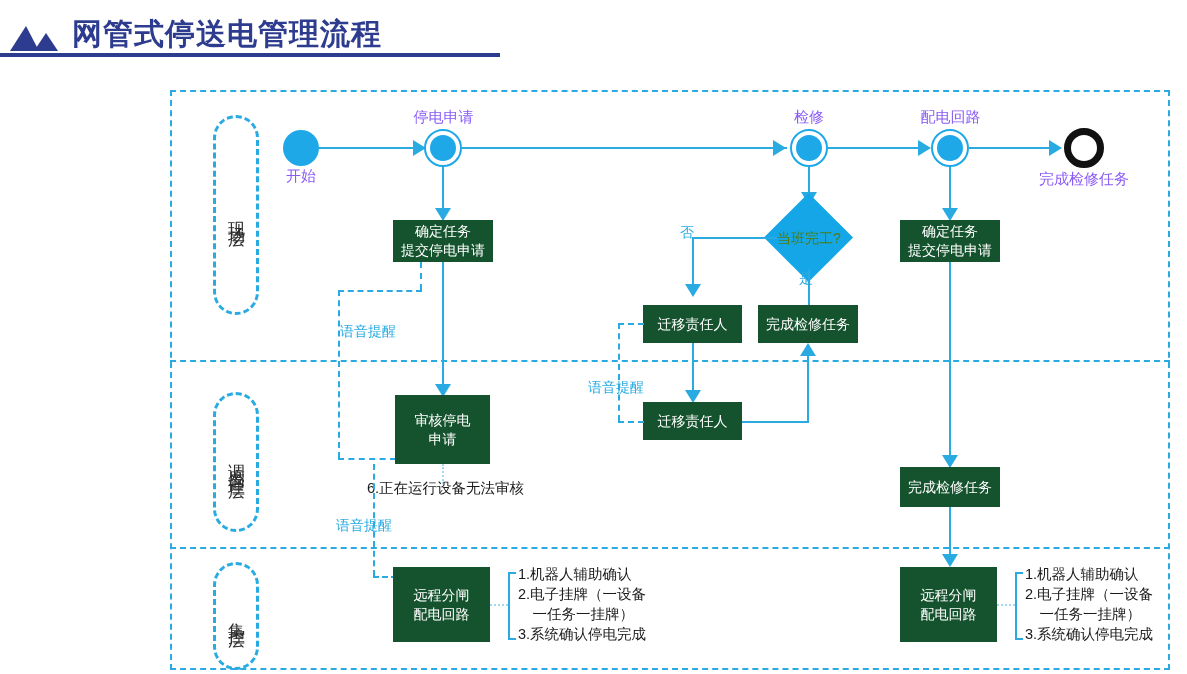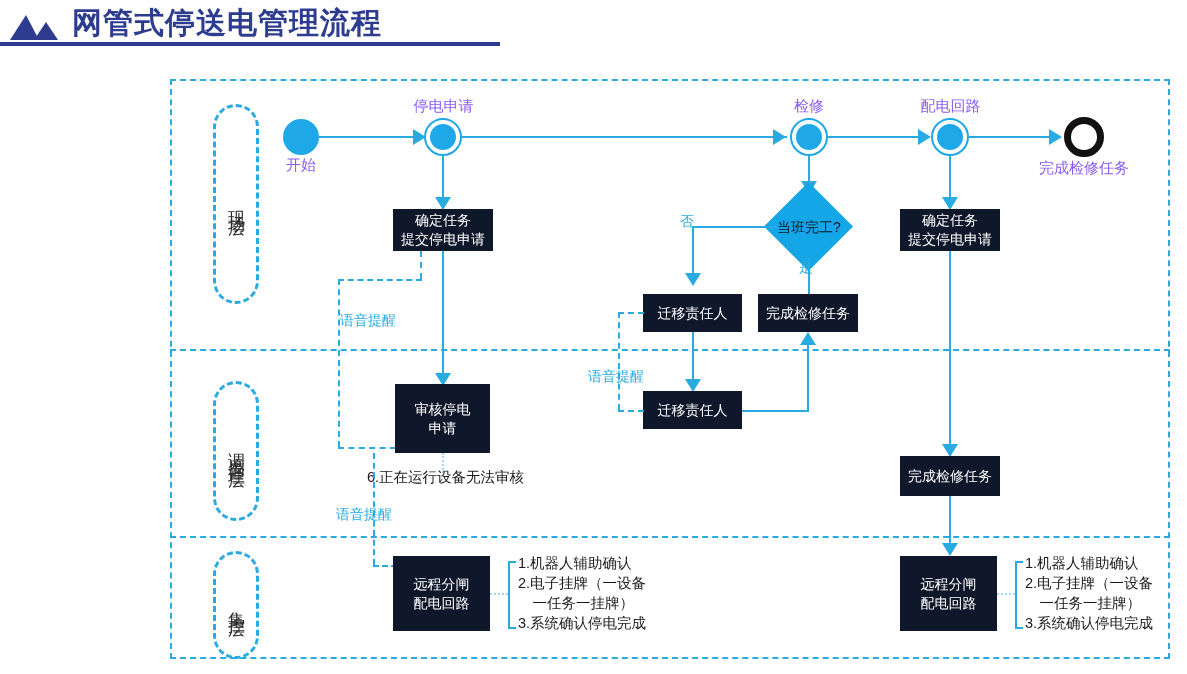--- a/index.html
+++ b/index.html
@@ -3,21 +3,21 @@
 <meta charset="utf-8">
 <style>
   html,body{margin:0;padding:0;}
   body{
     width:1187px;height:674px;
     background:#ffffff;
     font-family:"Liberation Sans","DejaVu Sans",sans-serif;
     overflow:hidden;
     position:relative;
   }
-  #stage{position:absolute;left:0;top:1px;width:1187px;height:572px;}
+  #stage{position:absolute;left:0;top:12px;width:1187px;height:572px;}
 
   
   .header{position:absolute;left:0;top:0;width:1187px;height:52px;}
   .logo{position:absolute;left:8px;top:10px;width:58px;height:30px;}
   .title{
     position:absolute;left:72px;top:2px;
     font-size:30px;font-weight:bold;color:#2e3c8f;
     letter-spacing:1px;white-space:nowrap;
     font-family:"DejaVu Sans","Liberation Sans",sans-serif;
   }
@@ -34,42 +34,42 @@
     border:3px dashed #29abe2;border-radius:26px;
     box-sizing:border-box;
     display:flex;align-items:center;justify-content:center;
     color:#2b2b2b;font-size:17px;line-height:24px;text-align:center;
     width:46px;
   }
   .lane-label span{writing-mode:vertical-rl;text-orientation:upright;letter-spacing:5px;}
 
   
   .proc{
-    position:absolute;background:#0f172a;color:#ffffff;
+    position:absolute;background:#14532d;color:#ffffff;
     display:flex;align-items:center;justify-content:center;text-align:center;
     font-size:14px;line-height:19px;box-sizing:border-box;
     white-space:pre-line;
   }
   .dot{
     position:absolute;border-radius:50%;background:#1fa8e8;
   }
   .ring{
     position:absolute;border-radius:50%;border:2px solid #1fa8e8;background:transparent;
     box-sizing:border-box;
   }
   .endnode{
     position:absolute;border-radius:50%;border:7px solid #111111;background:transparent;
     box-sizing:border-box;
   }
   .diamond{
     position:absolute;background:#15a6e8;
     transform:rotate(45deg);
   }
   .diamond-txt{
-    position:absolute;color:#0f172a;font-size:14px;text-align:center;white-space:nowrap;
+    position:absolute;color:#4d7c0f;font-size:14px;text-align:center;white-space:nowrap;
   }
 
   
   .nlabel{position:absolute;color:#8b5cf6;font-size:15px;white-space:nowrap;text-align:center;}
   .blabel{position:absolute;color:#29abe2;font-size:14px;white-space:nowrap;}
   .note{position:absolute;color:#1a1a1a;font-size:14.5px;line-height:20px;white-space:pre-line;}
 
   
   .ln{position:absolute;background:#29abe2;}
   .lnh{height:2px;}

